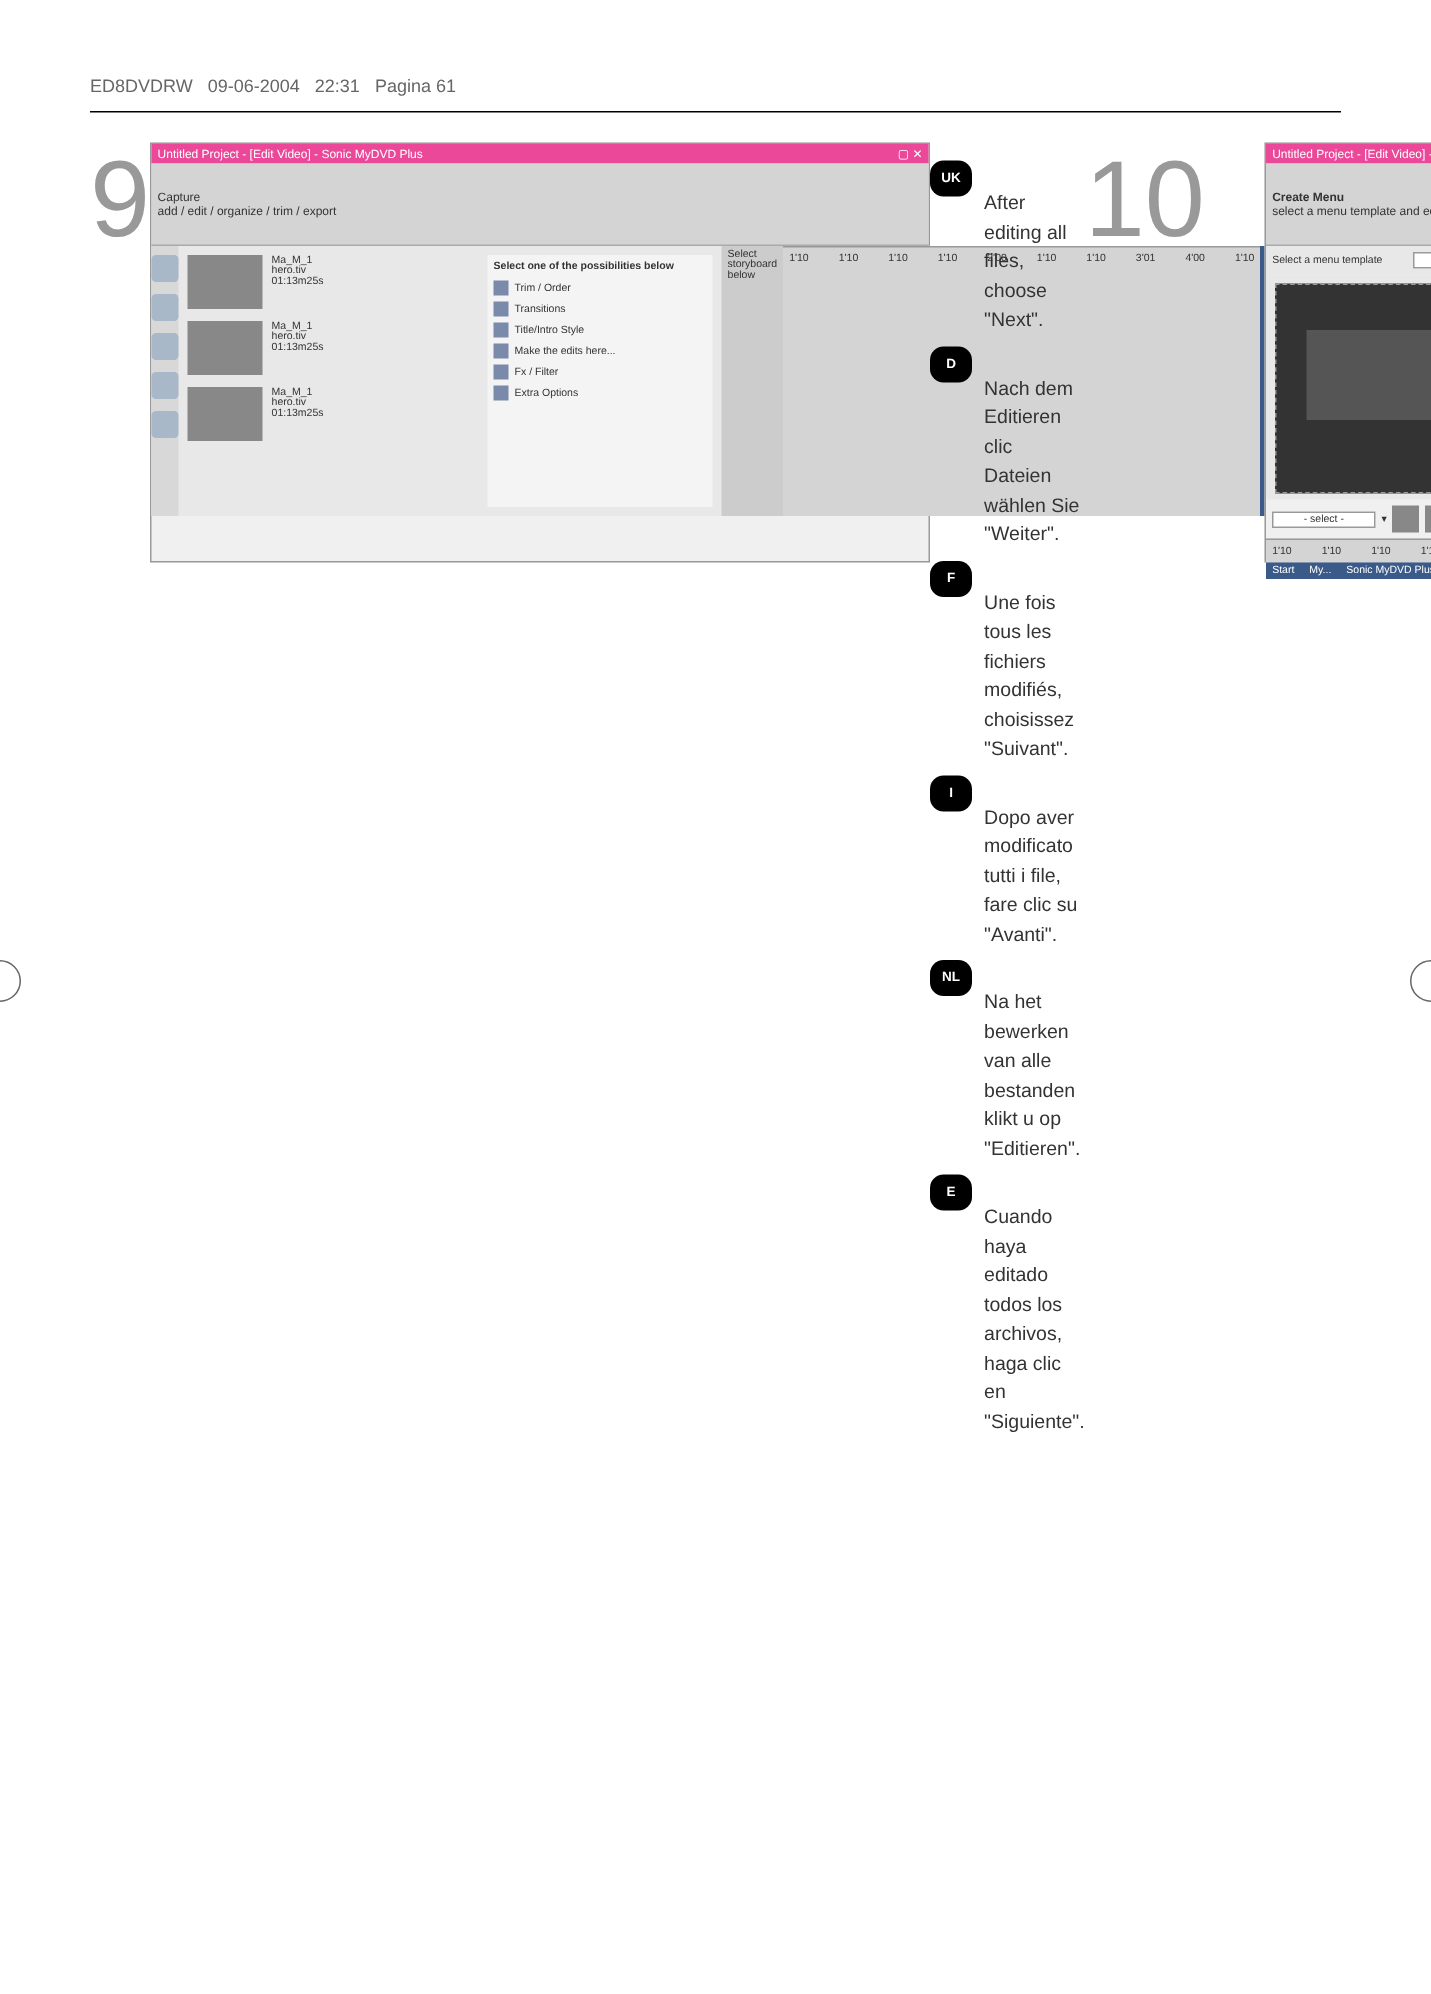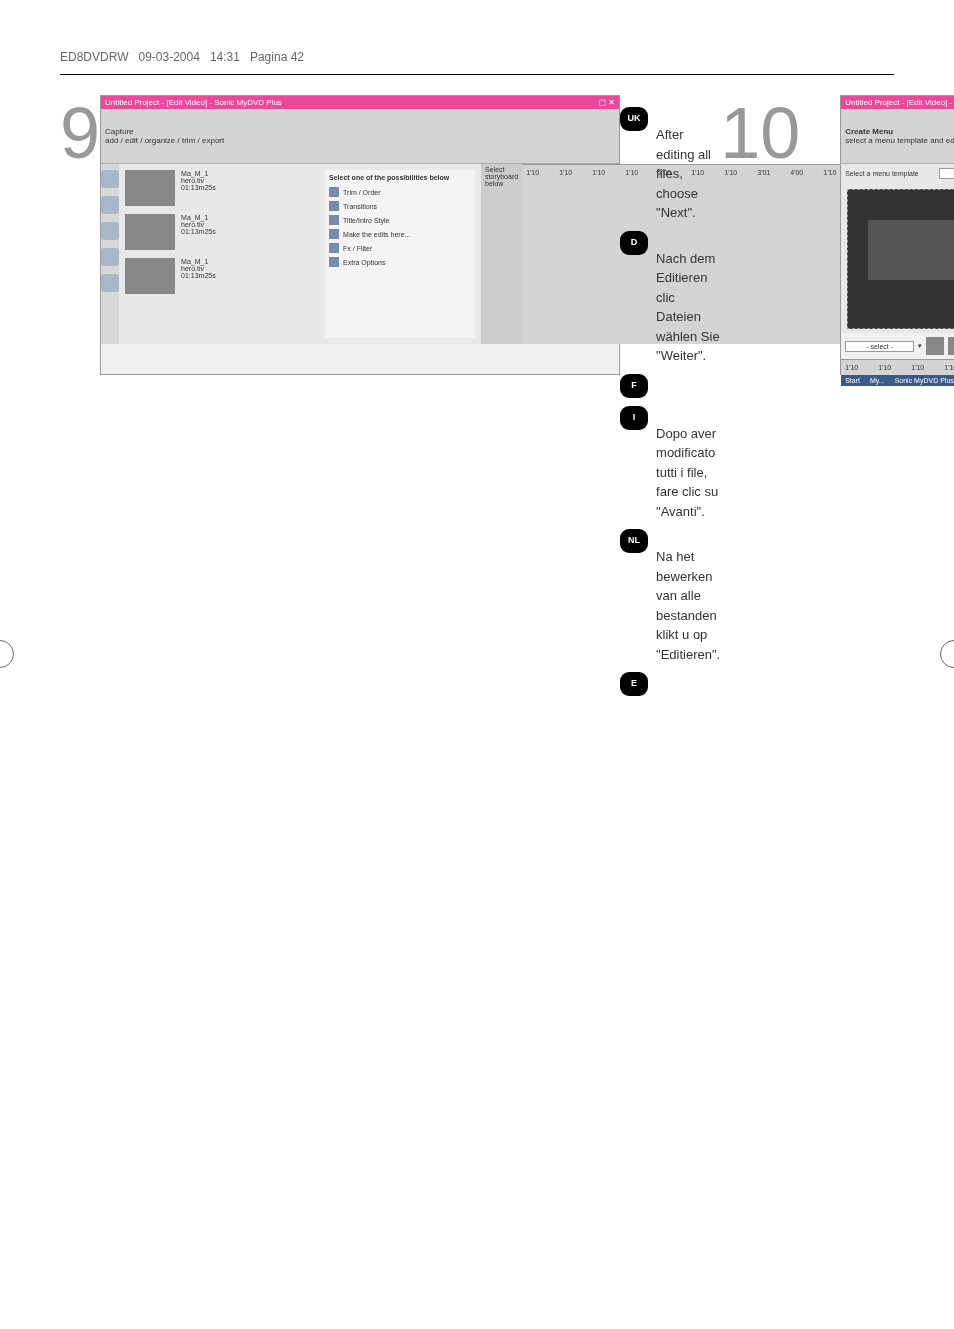--- a/index.html
+++ b/index.html
@@ -38,23 +38,23 @@
 .ss2-thumbimg { width: 90px; height: 60px; background: #555; position: absolute; left: 20px; top: 30px; }
 .ss2-toolbar2 { display: flex; gap: 4px; padding: 4px; align-items: center; font-size: 7px; }
 .ss2-btn { width: 18px; height: 18px; background: #888; }
 </style>
 </head>
 <body>
 
 <div class="page">
   <div class="header">
     <span>ED8DVDRW</span>&nbsp;&nbsp;
-    <span>09-03-2004</span>&nbsp;&nbsp;
-    <span>14:31</span>&nbsp;&nbsp;
-    <span>Pagina 42</span>
+    <span>09-06-2004</span>&nbsp;&nbsp;
+    <span>22:31</span>&nbsp;&nbsp;
+    <span>Pagina 61</span>
   </div>
 
   <div class="step-row">
     <div class="step-num">9</div>
     <div class="screenshot screenshot1">
       <div class="ss-titlebar">
         <span>Untitled Project - [Edit Video] - Sonic MyDVD Plus</span>
         <span>▢ ✕</span>
       </div>
       <div class="ss-toolbar">
@@ -150,31 +150,33 @@
     <div class="inst-line">
           <span class="lang-badge">UK</span>
           <span class="inst-text">After editing all files, choose "Next".</span>
         </div>
     <div class="inst-line">
           <span class="lang-badge">D</span>
           <span class="inst-text">Nach dem Editieren clic Dateien wählen Sie "Weiter".</span>
         </div>
     <div class="inst-line">
           <span class="lang-badge">F</span>
+          <span class="inst-text">Une fois tous les fichiers modifiés, choisissez "Suivant".</span>
         </div>
     <div class="inst-line">
           <span class="lang-badge">I</span>
           <span class="inst-text">Dopo aver modificato tutti i file, fare clic su "Avanti".</span>
         </div>
     <div class="inst-line">
           <span class="lang-badge">NL</span>
           <span class="inst-text">Na het bewerken van alle bestanden klikt u op "Editieren".</span>
         </div>
     <div class="inst-line">
           <span class="lang-badge">E</span>
+          <span class="inst-text">Cuando haya editado todos los archivos, haga clic en "Siguiente".</span>
         </div>
   </div>
 
   <div class="step-row">
     <div class="step-num">10</div>
     <div class="screenshot screenshot2">
       <div class="ss-titlebar">
         <span>Untitled Project - [Edit Video] - Sonic MyDVD Plus</span>
 
       </div>

